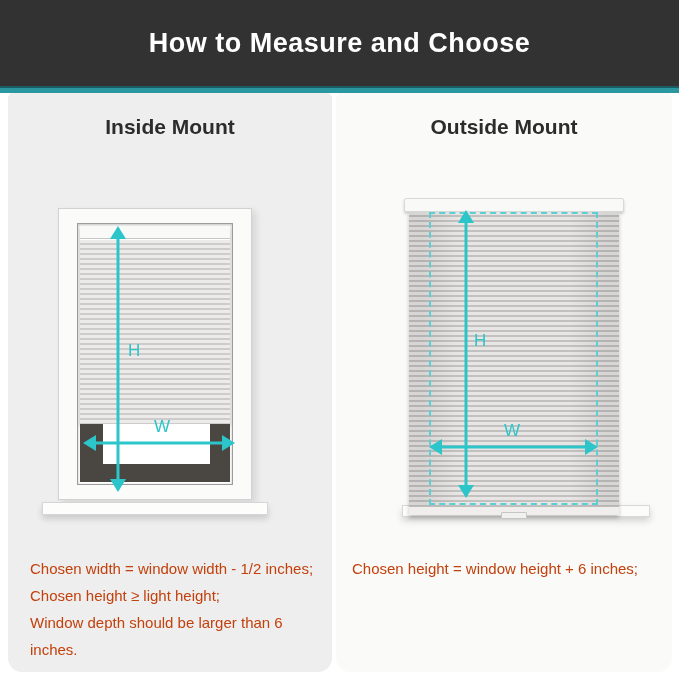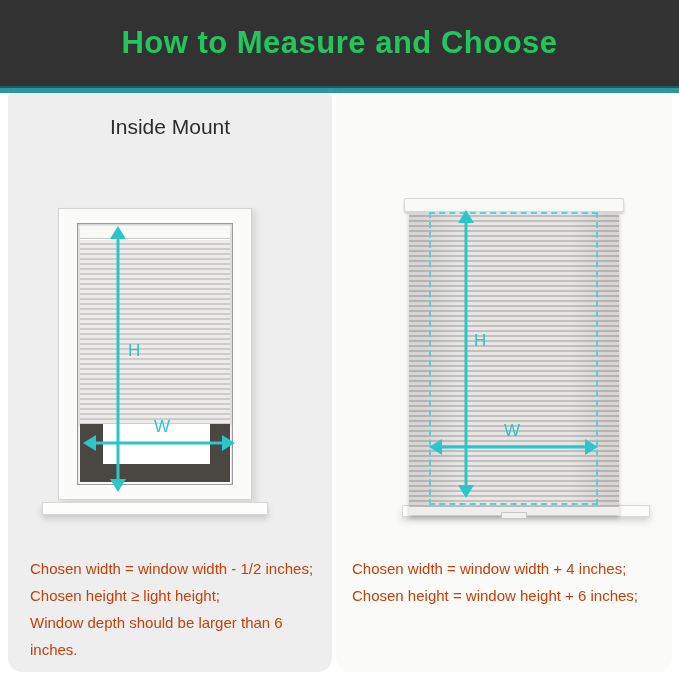--- a/index.html
+++ b/index.html
@@ -4,30 +4,30 @@
 <style>
   * { box-sizing: border-box; }
   html,body { margin:0; padding:0; background:#ffffff; }
   body { font-family: "Liberation Sans", "DejaVu Sans", sans-serif; }
 
   .page { position:relative; width:679px; height:679px; background:#ffffff; overflow:hidden; }
 
   
   .banner { position:absolute; left:0; top:0; width:679px; height:86px; background:#323232;
             display:flex; align-items:center; justify-content:center; }
-  .banner-title { color:#22c55e; font-size:31px; font-weight:bold; letter-spacing:.5px; margin:0; }
+  .banner-title { color:#ffffff; font-size:27px; font-weight:bold; letter-spacing:.5px; margin:0; }
   .accent-bar { position:absolute; left:0; top:86px; width:679px; height:7px;
                 background:linear-gradient(180deg,#1c5a64 0 2px,#2b97a0 2px 100%); }
 
   
   .panel { position:absolute; top:93px; height:579px; }
   .panel-inside  { left:8px;   width:324px; background:#efeeee; border-radius:5px 5px 14px 14px; }
   .panel-outside { left:336px; width:336px; background:#fafaf9; border-radius:5px 5px 14px 14px; }
   .panel-heading { position:absolute; top:22px; left:0; width:100%; margin:0; text-align:center;
-                   font-size:21px; font-weight:normal; color:#2c2c2c; }
+                   font-size:21px; font-weight:bold; color:#2c2c2c; }
 
   .notes { position:absolute; top:462px; left:22px; right:6px; margin:0; padding:0;
            list-style:none; font-size:15px; color:#c2410c; line-height:27px; }
   .panel-outside .notes { left:16px; right:2px; }
 
   
   .pleats-light { background:repeating-linear-gradient(180deg,#ecebea 0 3px,#cdccca 3px 5px); }
   .pleats-dark  { background:repeating-linear-gradient(180deg,#e7e6e4 0 3px,#c2c1bf 3px 5px); }
 
   
@@ -143,20 +143,21 @@
     <span class="measure-label in-label-w">W</span>
 
     <ul class="notes">
       <li>Chosen width = window width - 1/2 inches;</li>
       <li>Chosen height ≥ light height;</li>
       <li>Window depth should be larger than 6 inches.</li>
     </ul>
   </section>
 
   <section class="panel panel-outside">
+    <h2 class="panel-heading">Outside Mount</h2>
 
     <div class="out-jamb out-jamb-left"></div>
     <div class="out-jamb out-jamb-right"></div>
     <div class="out-opening">
       <div class="out-opening-light"></div>
     </div>
     <div class="out-sill"></div>
 
     <div class="out-headrail"></div>
     <div class="out-shade pleats-dark">
@@ -174,18 +175,17 @@
     </div>
     <div class="arrow-h out-arrow-h">
       <span class="ah ah-left"></span>
       <span class="shaft"></span>
       <span class="ah ah-right"></span>
     </div>
     <span class="measure-label out-label-h">H</span>
     <span class="measure-label out-label-w">W</span>
 
     <ul class="notes">
-      <li>Chosen width = window width + 4 inches;</li>
       <li>Chosen height = window height + 6 inches;</li>
     </ul>
   </section>
 
 </div>
 
 </body></html>

